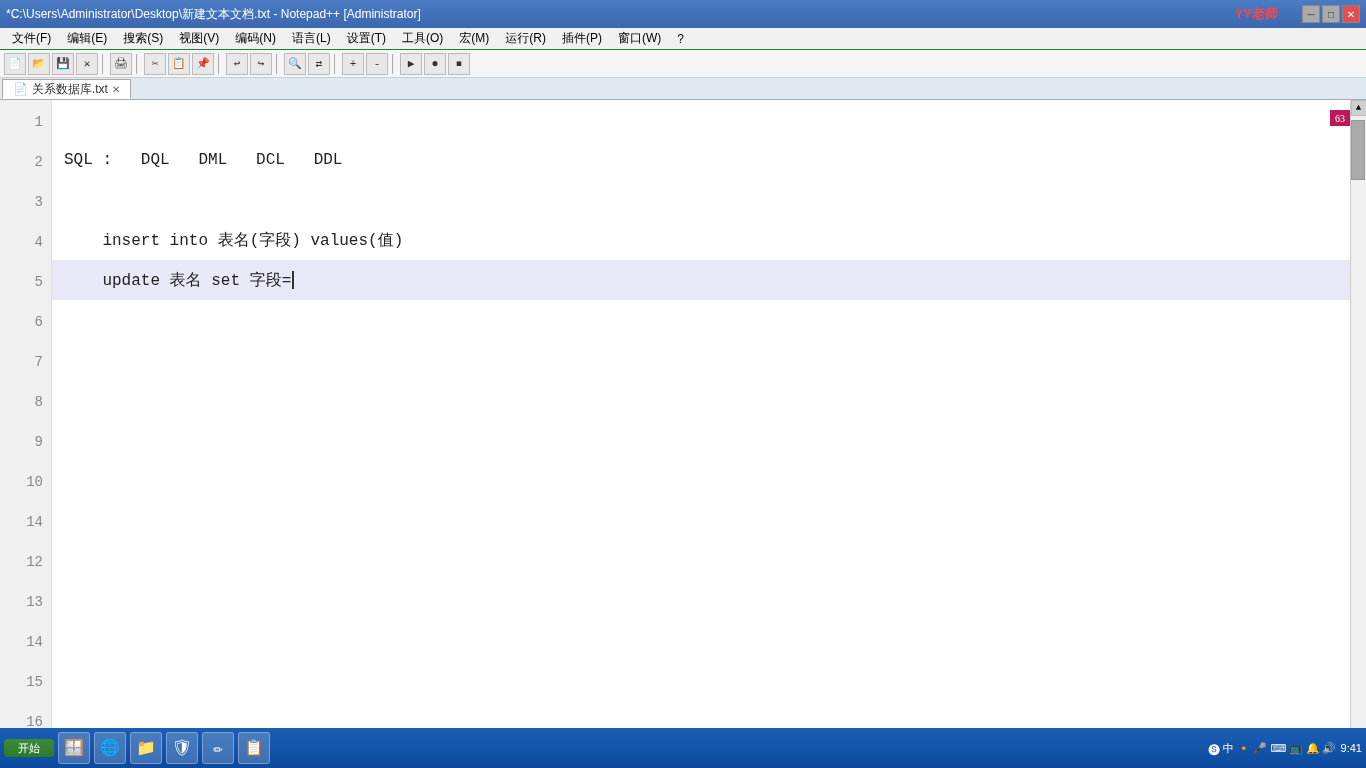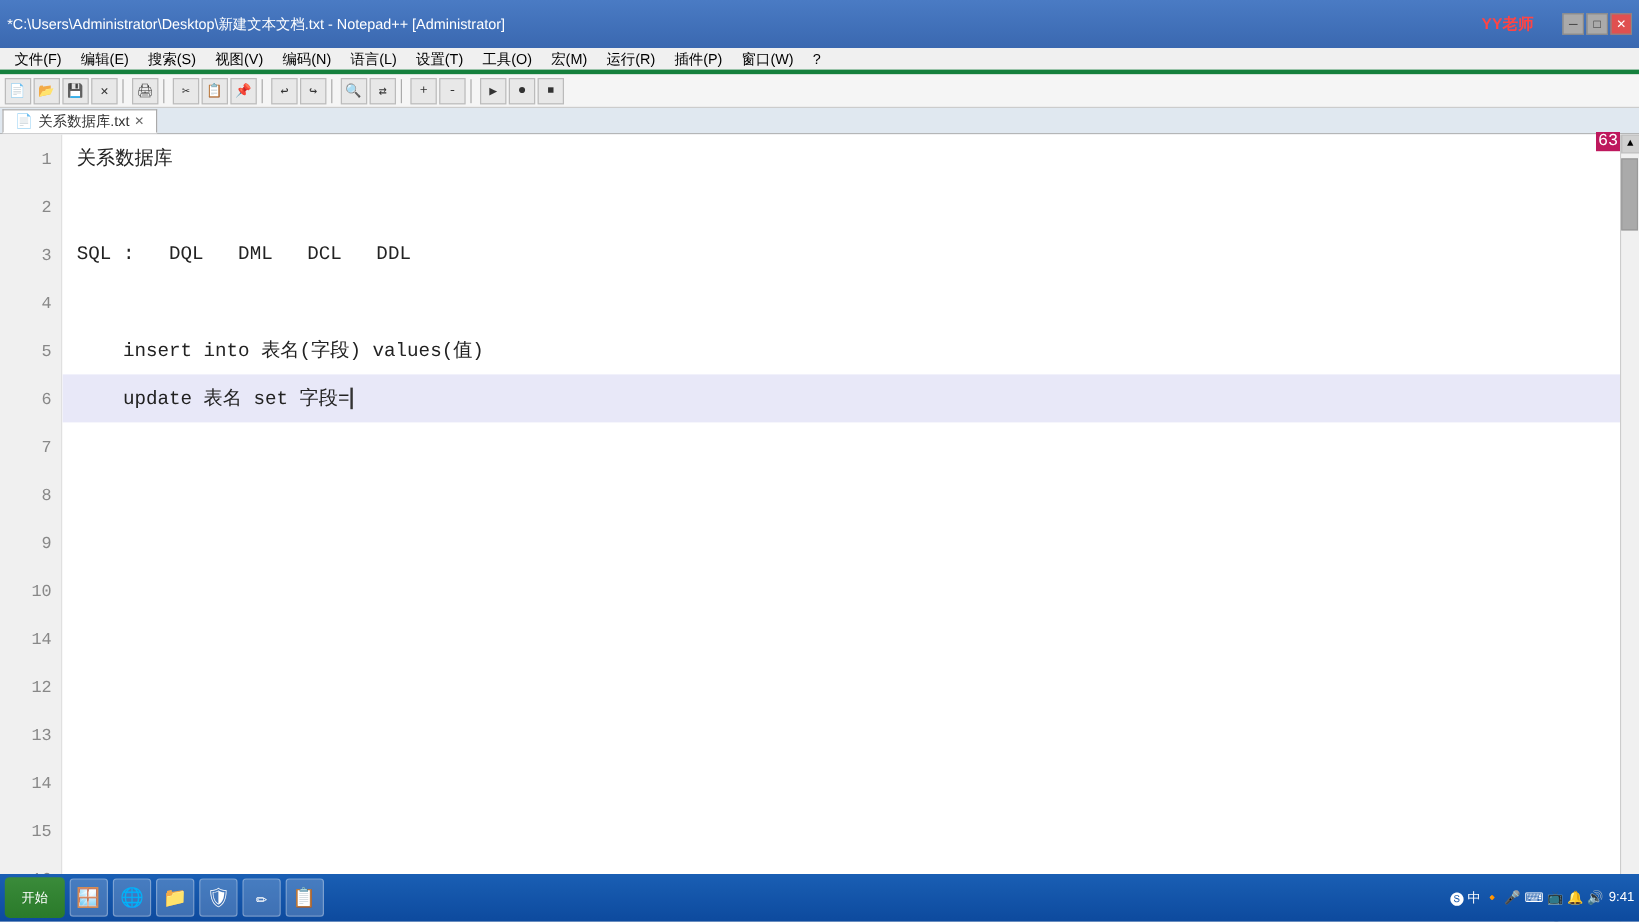--- a/index.html
+++ b/index.html
@@ -1,21 +1,21 @@
 <!DOCTYPE html>
 <html><head>
   <meta charset="utf-8">
   <style>
     * { margin: 0; padding: 0; box-sizing: border-box; }
     body { width: 1366px; height: 768px; overflow: hidden; font-family: 'Courier New', monospace; background: #f0f0f0; }
 
     
     #titlebar {
       width: 100%;
-      height: 40px;
+      height: 28px;
       background: linear-gradient(to bottom, #4a7bc4, #3a68b0);
       display: flex;
       align-items: center;
       justify-content: space-between;
       padding: 0 6px;
       color: white;
       font-family: 'Microsoft YaHei', Arial, sans-serif;
       font-size: 12px;
     }
     #titlebar-title { flex: 1; text-align: left; }
@@ -30,21 +30,21 @@
     }
     .title-btn.close-btn { background: #e05050; color: white; }
 
     
     #menubar {
       width: 100%;
       height: 22px;
       background: #f0f0f0;
       display: flex;
       align-items: center;
-      border-bottom: 4px solid #15803d;
+      border-bottom: 1px solid #15803d;
       font-family: 'Microsoft YaHei', Arial, sans-serif;
       font-size: 12px;
       padding: 0 4px;
     }
     .menu-item {
       padding: 2px 8px;
       cursor: pointer;
       white-space: nowrap;
     }
 
@@ -180,25 +180,25 @@
     }
     
     .minimap-badge {
       position: absolute;
       right: 16px;
       top: 110px;
       width: 20px;
       height: 16px;
       background: #be185d;
       color: white;
-      font-size: 14px;
+      font-size: 10px;
       display: flex;
       align-items: center;
       justify-content: center;
-      font-family: Liberation Mono, monospace;
+      font-family: Liberation Serif, serif;
     }
 
     
     #statusbar {
       width: 100%;
       height: 24px;
       background: #e8e8e8;
       border-top: 1px solid #ccc;
       display: flex;
       align-items: center;
@@ -219,21 +219,21 @@
       width: 1366px;
       height: 40px;
       background: linear-gradient(to bottom, #1a5fb4, #0d4a9e);
       display: flex;
       align-items: center;
       padding: 0 4px;
       gap: 4px;
       z-index: 100;
     }
     .taskbar-start {
-      width: 50px; height: 34px;
+      width: 50px; height: 18px;
       background: linear-gradient(to bottom, #3a8b3a, #2a7a2a);
       border-radius: 4px;
       display: flex; align-items: center; justify-content: center;
       cursor: pointer; color: white; font-size: 11px;
       font-family: 'Microsoft YaHei', Arial;
     }
     .taskbar-icons {
       display: flex; gap: 4px; align-items: center;
     }
     .taskbar-icon {
@@ -344,21 +344,20 @@
       <div class="line-num">10</div>
       <div class="line-num">14</div>
       <div class="line-num">12</div>
       <div class="line-num">13</div>
       <div class="line-num">14</div>
       <div class="line-num">15</div>
       <div class="line-num">16</div>
     </div>
 
   <div id="code-area">
-  <div class="code-line">关系数据库</div>
       <div class="code-line"></div>
       <div class="code-line">SQL :   DQL   DML   DCL   DDL</div>
       <div class="code-line"></div>
       <div class="code-line">    insert into 表名(字段) values(值)</div>
       <div class="code-line highlighted">    update 表名 set 字段=<span class="cursor"></span></div>
       <div class="code-line"></div>
       <div class="code-line"></div>
       <div class="code-line"></div>
       <div class="code-line"></div>
       <div class="code-line"></div>

